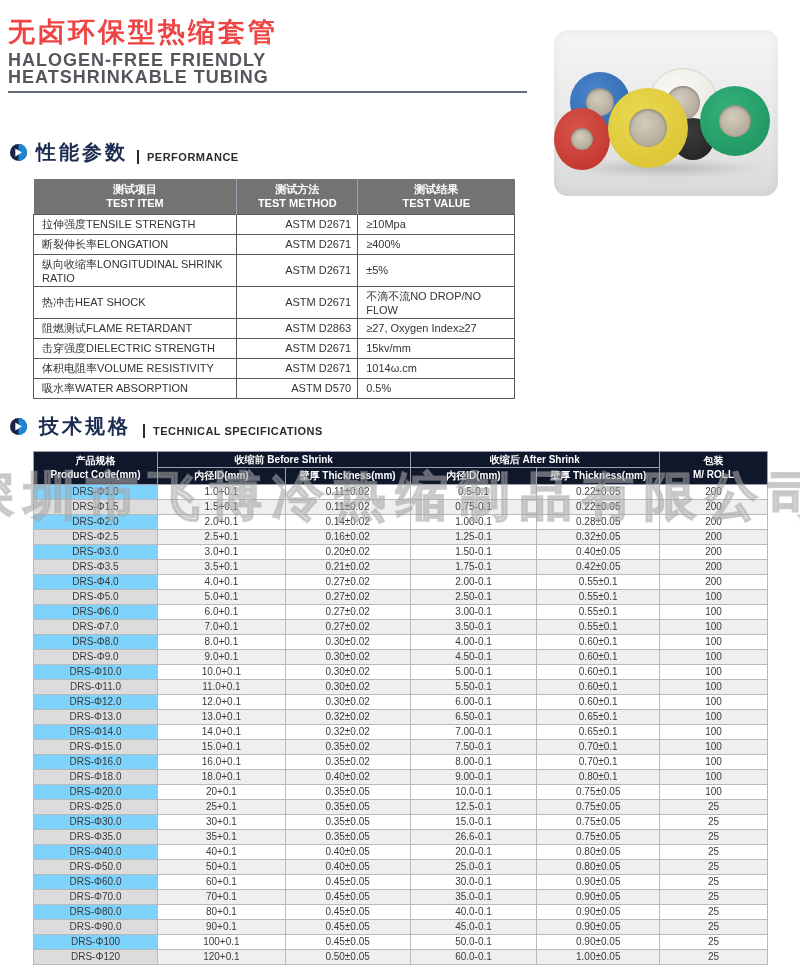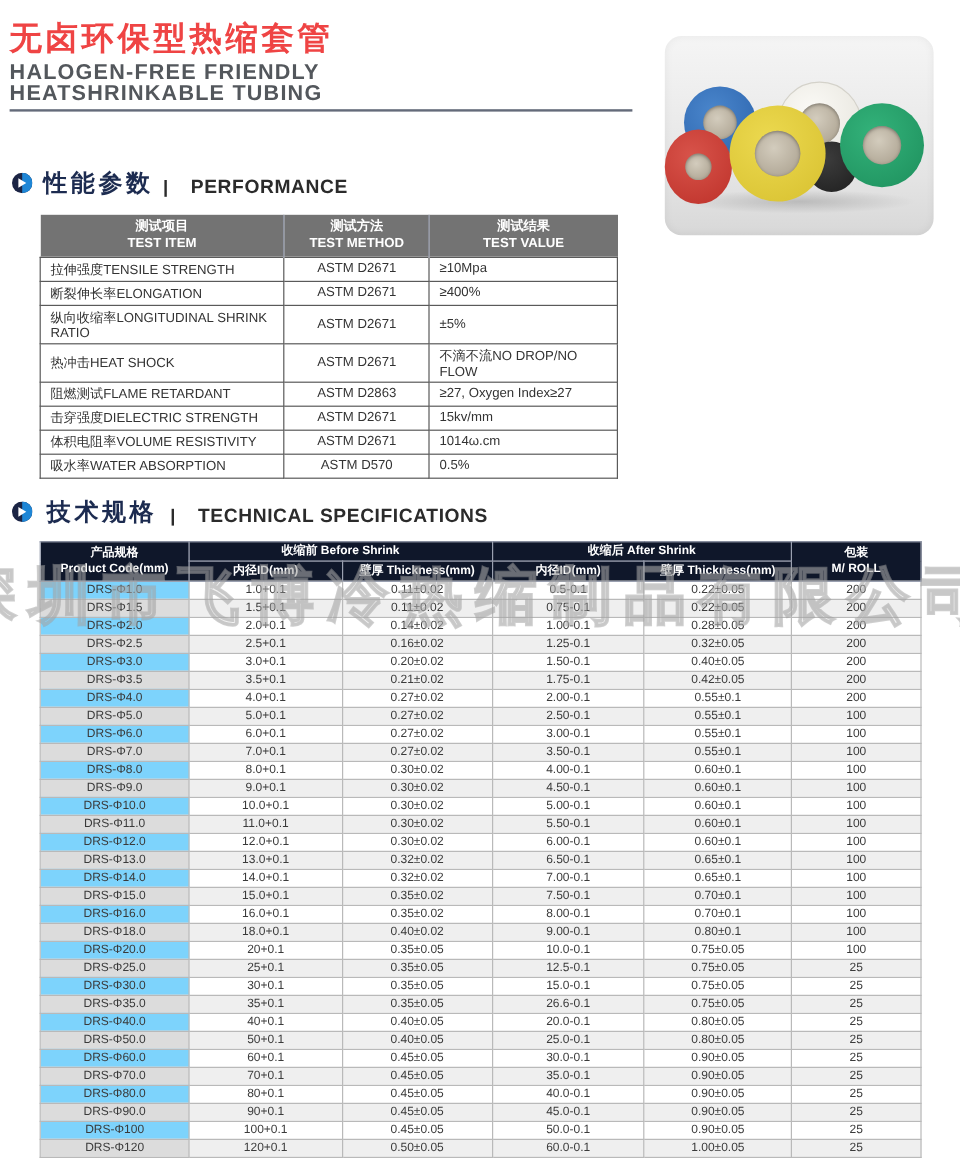--- a/index.html
+++ b/index.html
@@ -45,33 +45,33 @@
   .roll-green{left:146px; top:56px; width:70px; height:70px;
     background:radial-gradient(circle at 40% 35%, #33b27a, #1d8f5c);}
   .roll-green .core{left:19px; top:19px; width:32px; height:32px;}
 
   
   .sec-heading{display:flex; align-items:center; gap:9px; margin-left:10px;}
   .heading-perf{margin-top:46px;}
   .heading-spec{margin-top:14px;gap:12px;}
   .sec-icon{width:17px; height:17px; display:inline-block;}
   .sec-cn{font-size:20px; font-weight:bold; color:#1c2b50; letter-spacing:3px;}
-  .sec-en{font-size:16px; font-weight:bold; color:#2b2b2b; letter-spacing:.5px;
-    border-left:2px solid #2b2b2b; padding-left:20px; align-self:flex-end; margin-bottom:2px; line-height:14px;}
+  .sec-en{font-size:11px; font-weight:bold; color:#2b2b2b; letter-spacing:.5px;
+    border-left:2px solid #2b2b2b; padding-left:8px; align-self:flex-end; margin-bottom:2px; line-height:14px;}
 
   
   table{border-collapse:collapse; table-layout:fixed;}
   .perf-table{margin:13px 0 0 33px; width:482px; font-size:11px; color:#333;}
   .perf-table thead th{background:#737373; color:#fff; font-size:11px; font-weight:bold;
     padding:3px 2px; border-right:1px solid #9aa0b0; line-height:1.3;}
   .perf-table thead th:last-child{border-right:none;}
   .perf-table thead span{display:block;}
   .perf-table tbody td{border:1px solid #5a5a5a; background:#fff; height:13px; padding:2px 6px;}
   .perf-table td.left{text-align:left; padding-left:8px;}
-  .perf-table td.center{text-align:center;}
+  .perf-table td.center{text-align:right;}
 
   
   .spec-table{margin:11px 0 0 33px; width:735px; font-size:10px; color:#3a3a3a; border:1px solid #666;}
   .spec-table thead th{background:#0f172a; color:#fff; font-size:10px; font-weight:bold;
     padding:1px 2px; border:1px solid #9aa0b0; line-height:1.35;}
   .spec-table thead span{display:block;}
   .spec-table tbody td{border:1px solid #b9b9b9; text-align:center; padding:1.5px 2px; height:11px; background:#fff;}
   .spec-table tbody td:first-child{background:#7dd3fc;}
   .spec-table tbody tr:nth-child(even) td{background:#efefef;}
   .spec-table tbody tr:nth-child(even) td:first-child{background:#dcdcdc;}

